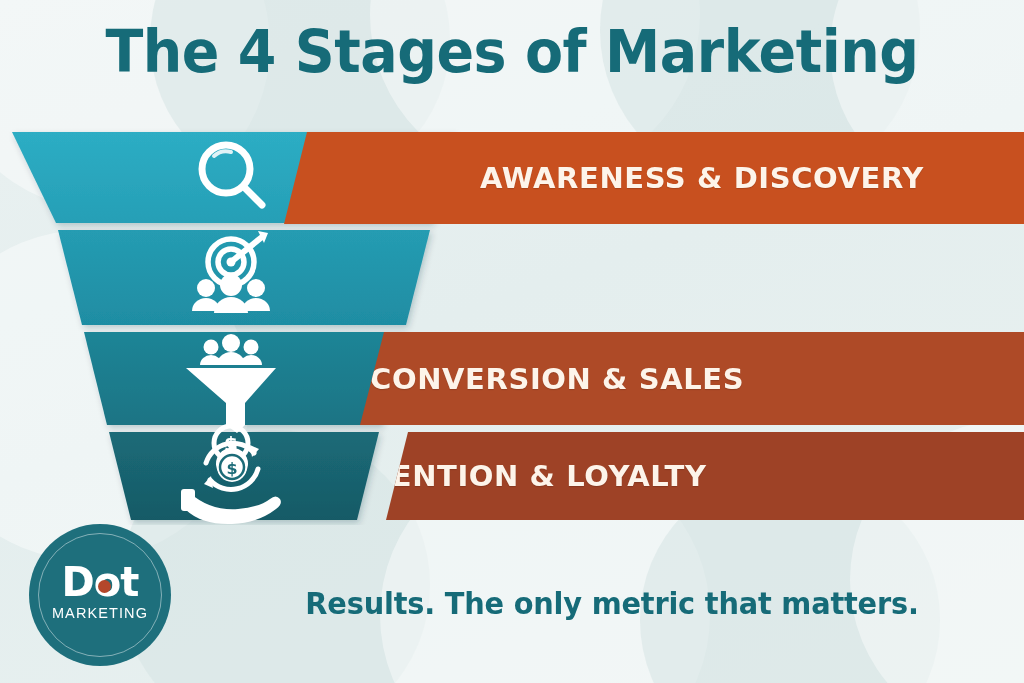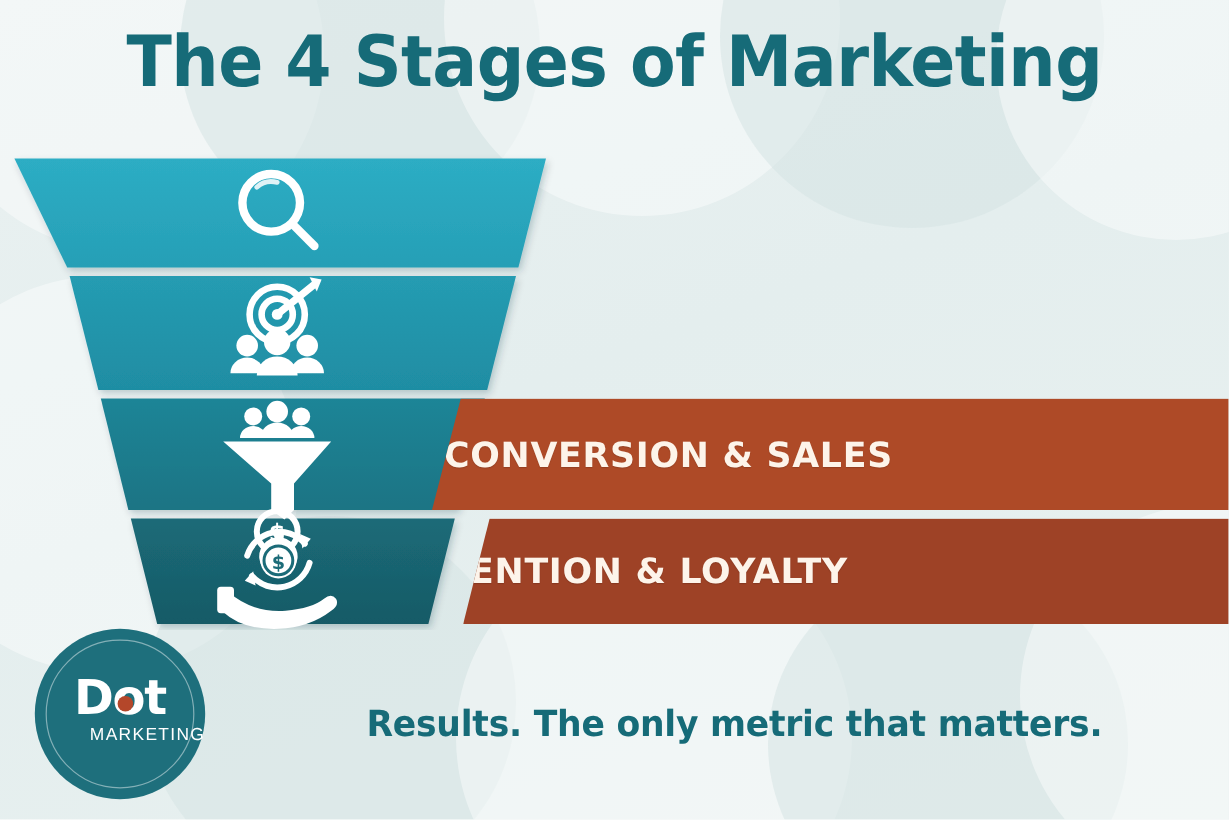--- a/index.html
+++ b/index.html
@@ -121,21 +121,21 @@
     width: 13px;
     height: 13px;
     border-radius: 50%;
     background: #b4472a;
   }
   .logo-sub {
     position: absolute;
     left: 0;
     top: 82px;
     width: 142px;
-    text-align: right;
+    text-align: center;
     color: #ffffff;
     font-family: "Liberation Sans", sans-serif;
     font-size: 14.5px;
     letter-spacing: 1.1px;
     line-height: 1;
   }
   
   .tagline {
     position: absolute;
     left: 200px;
@@ -263,20 +263,23 @@
         <circle cx="232" cy="342" r="12" fill="none" stroke="#1b6b78" stroke-width="2.5"></circle>
         <text x="232" y="349" font-family="DejaVu Sans, sans-serif" font-size="16" font-weight="bold" fill="#1b6b78" text-anchor="middle">$</text>
         <path d="M 190,368 q 20,18 48,16 q 22,-2 32,-10 q 6,-5 10,0 q 3,5 -4,10 q -18,14 -44,15 q -30,1 -46,-14 z" fill="#ffffff"></path>
         <rect x="181" y="364" width="14" height="22" rx="3" fill="#ffffff"></rect>
       </g>
     </svg>
   </div>
 
   <div class="bars">
 
+    <div class="bar" style="top:7px;width:744px;background:#c8501f;clip-path:polygon(27px 0, 744px 0, 744px 92px, 4px 92px);">
+      <span class="bar-label" style="margin-left:200px;">AWARENESS &amp; DISCOVERY</span>
+    </div>
 
 
     <div class="bar" style="top:207px;width:744px;background:#ae4a27;clip-path:polygon(104px 0, 744px 0, 744px 93px, 80px 93px);height:93px;text-align:center;">
       <span class="bar-label" style="margin-left:90px;">CONVERSION &amp; SALES</span>
     </div>
 
     <div class="bar" style="top:307px;width:744px;background:#9e4226;clip-path:polygon(128px 0, 744px 0, 744px 88px, 106px 88px);height:88px;">
       <span class="bar-label" style="margin-left:48px;">RETENTION &amp; LOYALTY</span>
     </div>
   </div>

